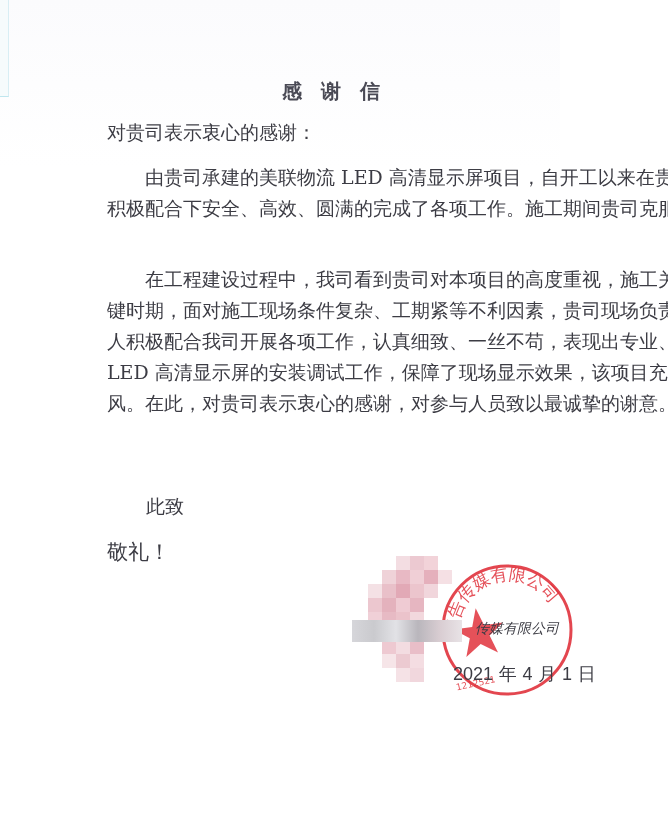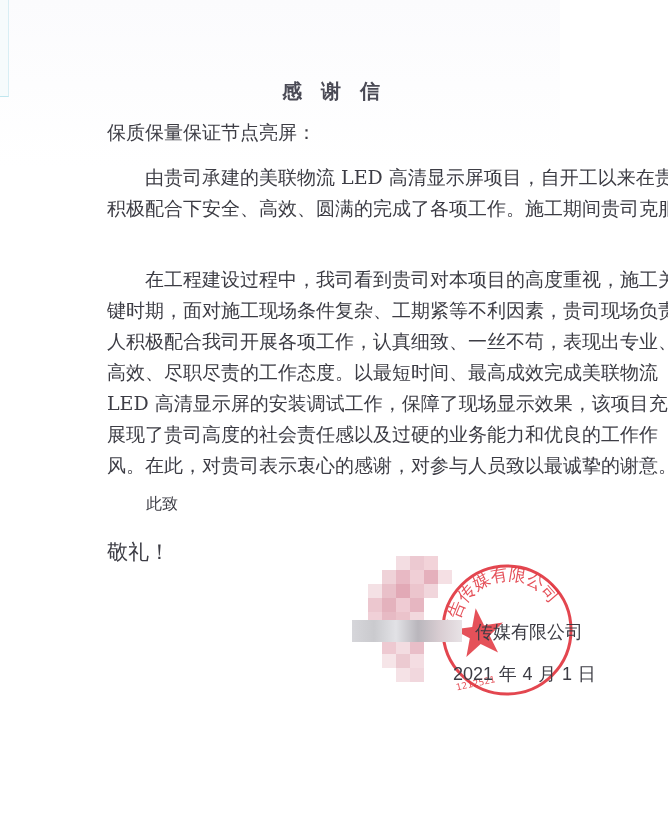--- a/index.html
+++ b/index.html
@@ -59,21 +59,21 @@
       display: block;
       white-space: nowrap;
       text-indent: 0;
     }
     .para .line.first { padding-left: 38px; }
     .p1 { top: 162px; }
     .p2 { top: 264px; }
     .closing {
       position: absolute;
       left: 146px; top: 494px;
-      font-size: 16px;
+      font-size: 19px;
     }
     .regards {
       position: absolute;
       left: 107px; top: 538px;
       font-size: 21px;
     }
     .seal {
       position: absolute;
       left: 437px; top: 560px;
       width: 140px; height: 140px;
@@ -83,23 +83,24 @@
       left: 340px; top: 556px;
       width: 130px; height: 140px;
     }
     .mosaic span {
       position: absolute;
       width: 14px; height: 14px;
     }
     .signer {
       position: absolute;
       left: 475px; top: 620px;
-      font-size: 18px;
+      font-size: 14px;
       color: #3c3c44;
       white-space: nowrap;
+      font-style: italic;
     }
     .signer-blur {
       position: absolute;
       left: 352px; top: 620px;
       width: 110px; height: 22px;
       background: linear-gradient(90deg, #d6d6da 0%, #cacace 20%, #e2e2e6 40%, #b9b6bc 60%, #d9cdd2 80%, #e8e3e6 100%);
       filter: blur(0.5px);
     }
     .date {
       position: absolute;
@@ -112,34 +113,32 @@
     .date .cjk { font-family: "DejaVu Serif", "Liberation Serif", serif; }
   </style>
 </head>
 <body>
 
 <div class="page">
   <div class="scan-edge"></div>
 
   <div class="title">感 谢 信</div>
 
-  <div class="salutation">保质保量保证节点亮屏：</div>
+  <div class="salutation">对贵司表示衷心的感谢：</div>
 
   <div class="para p1" style="text-indent:0">
     <span class="line first">由贵司承建的美联物流 LED 高清显示屏项目，自开工以来在贵司</span>
     <span class="line">积极配合下安全、高效、圆满的完成了各项工作。施工期间贵司克服</span>
   </div>
 
   <div class="para p2" style="text-indent:0">
     <span class="line first">在工程建设过程中，我司看到贵司对本项目的高度重视，施工关</span>
     <span class="line">键时期，面对施工现场条件复杂、工期紧等不利因素，贵司现场负责</span>
     <span class="line">人积极配合我司开展各项工作，认真细致、一丝不苟，表现出专业、</span>
-    <span class="line">高效、尽职尽责的工作态度。以最短时间、最高成效完成美联物流</span>
     <span class="line">LED 高清显示屏的安装调试工作，保障了现场显示效果，该项目充分</span>
-    <span class="line">展现了贵司高度的社会责任感以及过硬的业务能力和优良的工作作</span>
     <span class="line">风。在此，对贵司表示衷心的感谢，对参与人员致以最诚挚的谢意。</span>
   </div>
 
   <div class="closing">此致</div>
   <div class="regards">敬礼！</div>
 
   <svg class="seal" viewBox="0 0 140 140">
     <defs>
       <path id="sealArc" d="M 26 92 A 50 50 0 1 1 116 92"></path>
     </defs>

